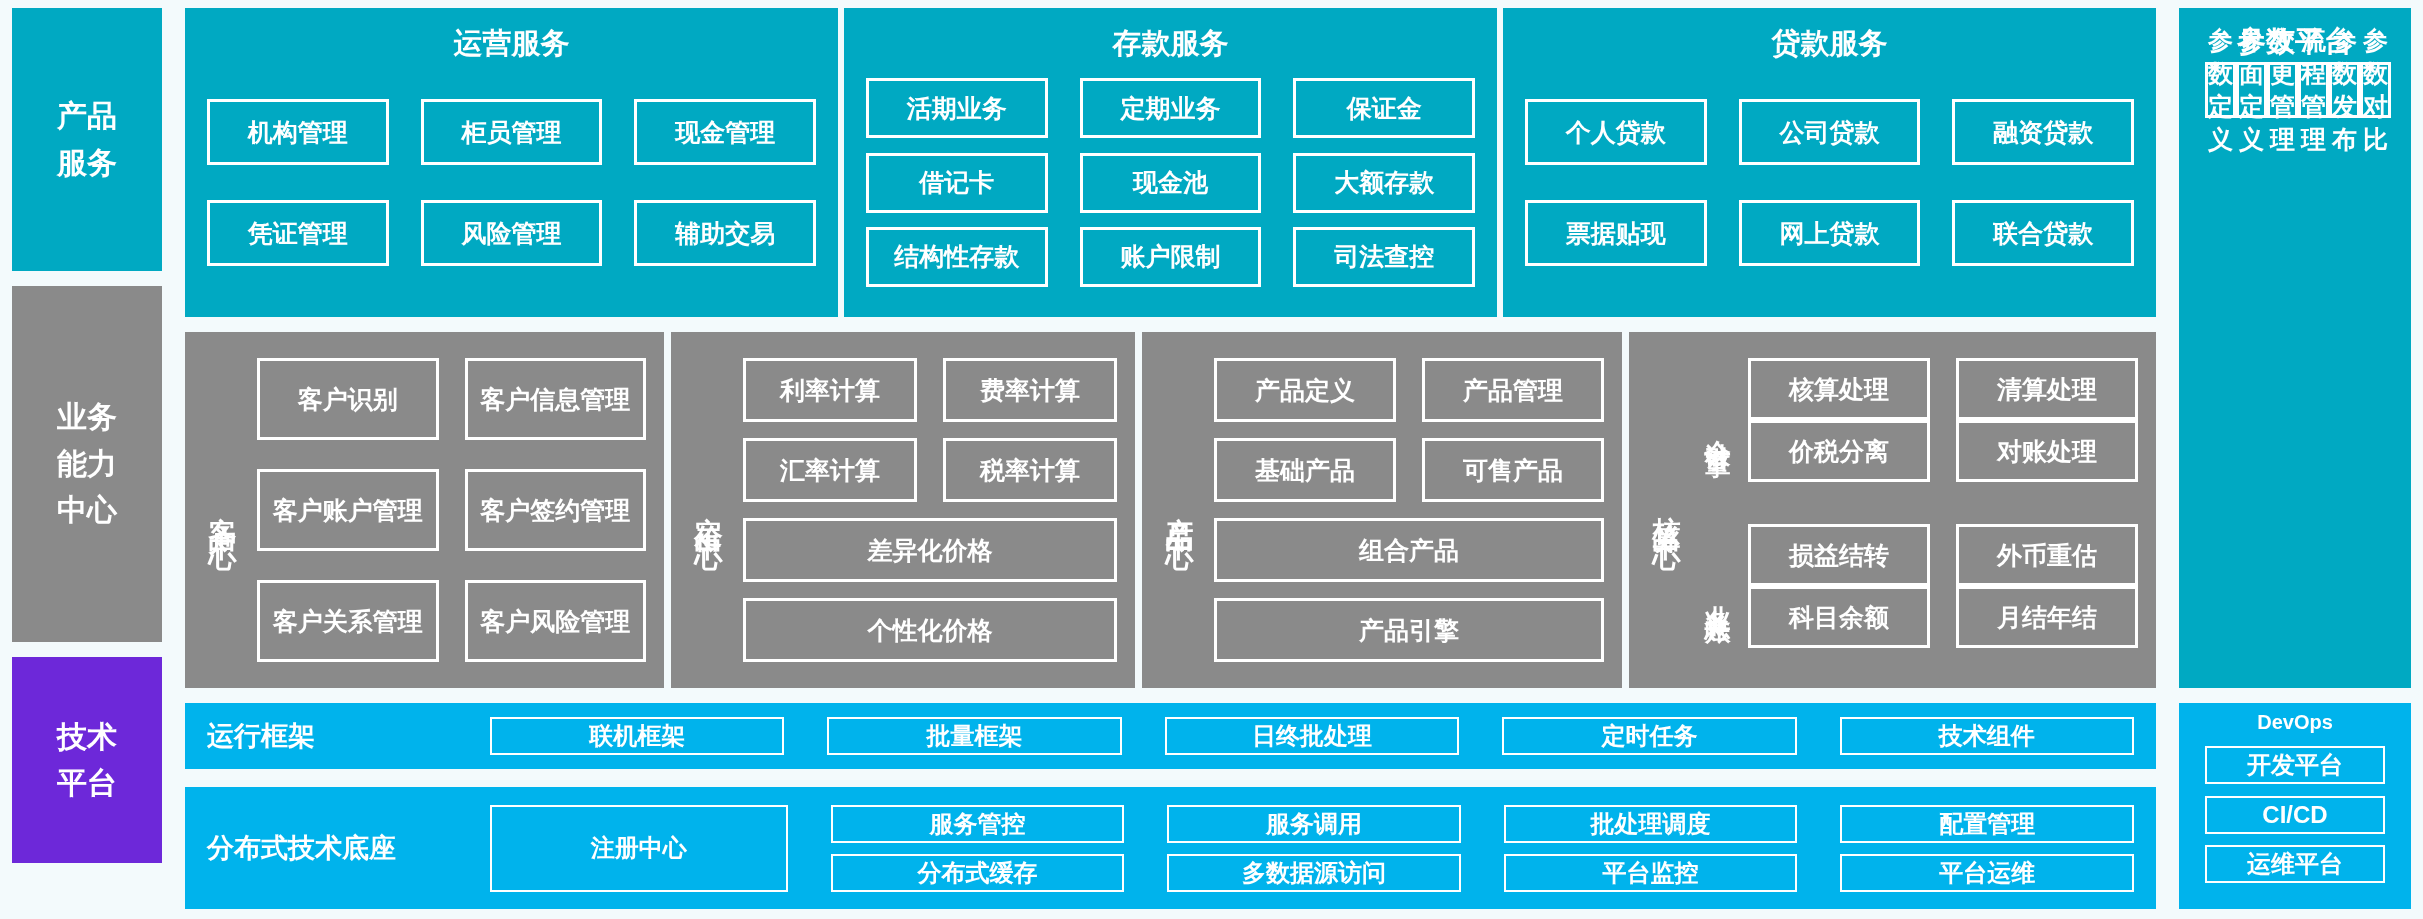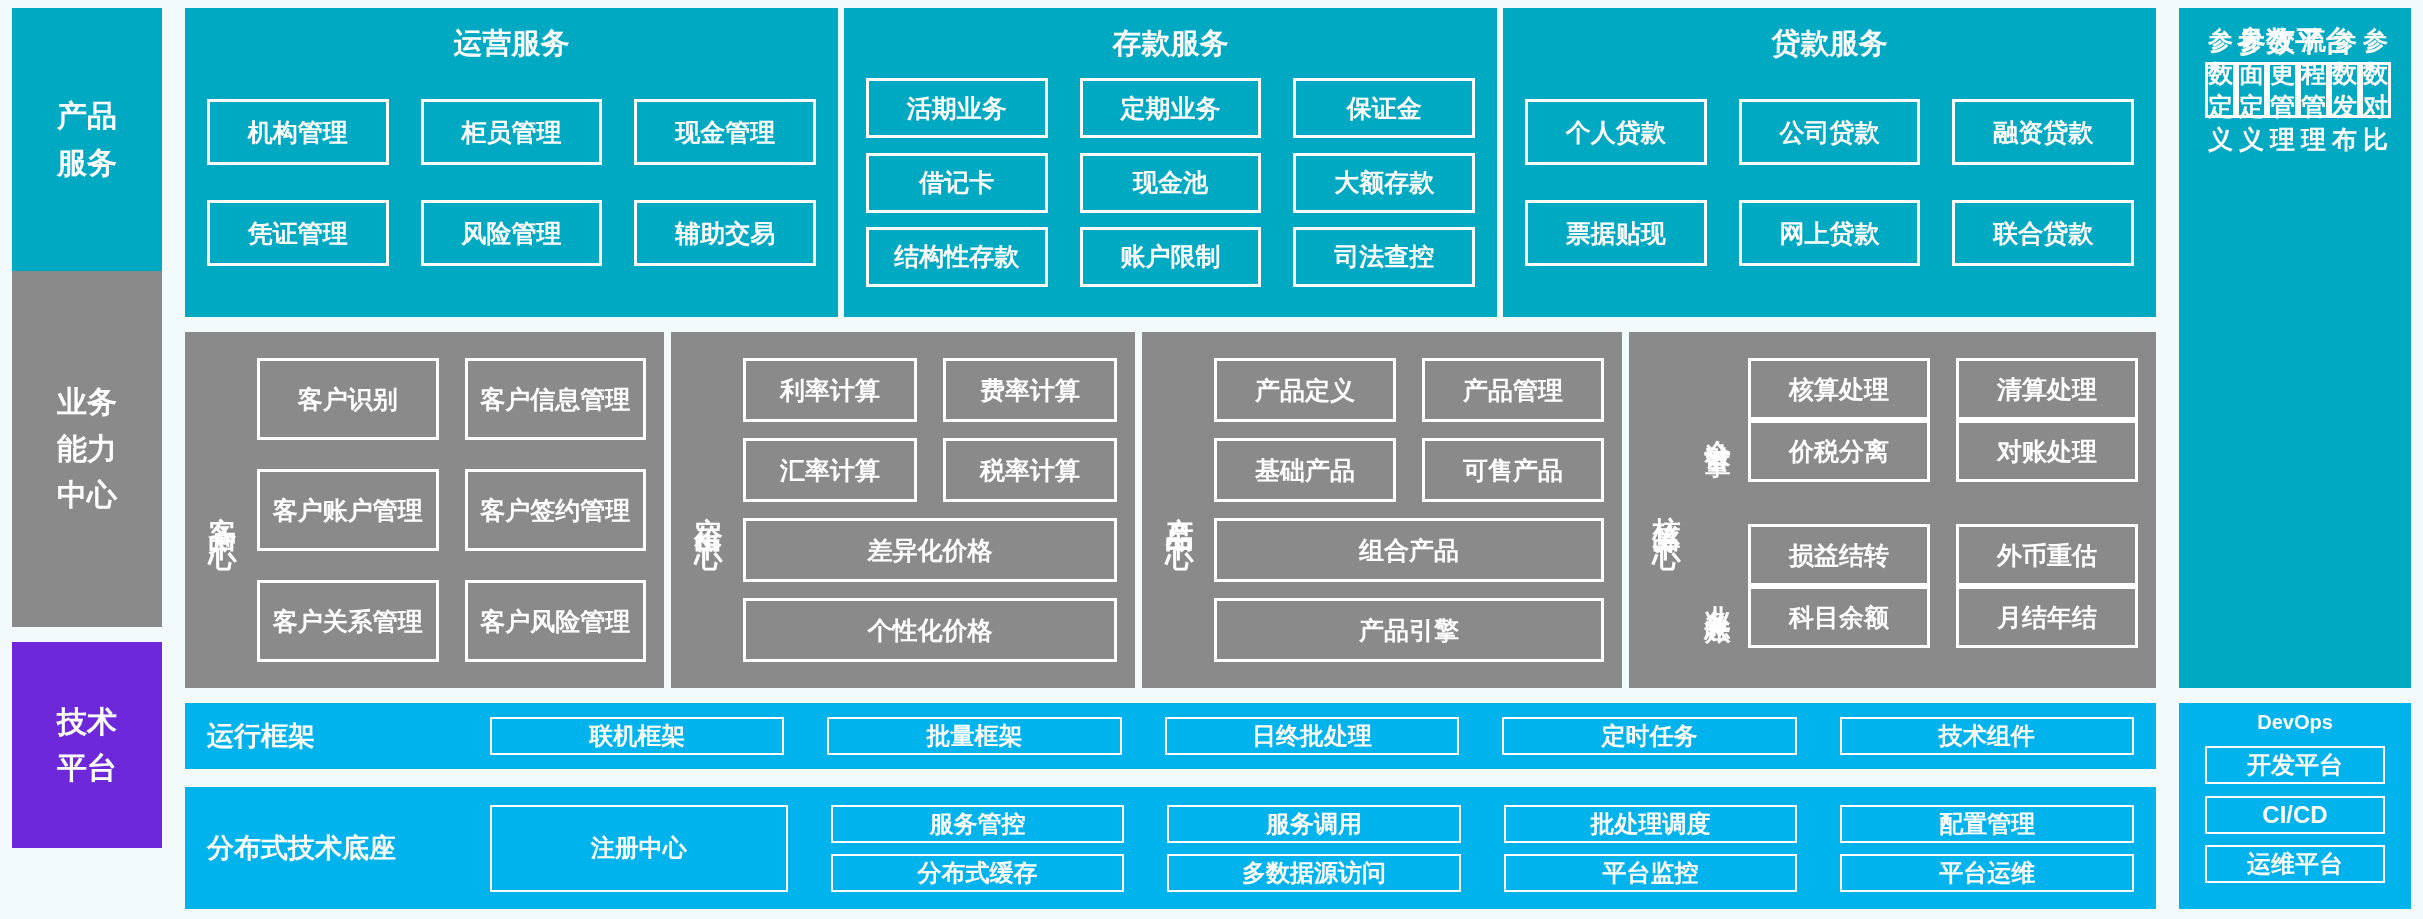--- a/index.html
+++ b/index.html
@@ -13,21 +13,21 @@
     color:#fff; font-weight:bold;
   }
   
   .col-rails { width:150px; flex:0 0 150px; display:flex; flex-direction:column; }
   .col-main  { width:1971px; flex:0 0 1971px; display:flex; flex-direction:column; }
   .col-right { width:232px; flex:0 0 232px; display:flex; flex-direction:column; }
 
   
   .rail { display:flex; align-items:center; justify-content:center;
           text-align:center; font-size:30px; line-height:1.55; white-space:pre-line; }
-  .rail-products   { height:263px; background:#00a9c2; }
+  .rail-products   { height:263px; margin-bottom:15px; background:#00a9c2; }
   .rail-capability { height:356px; margin-bottom:15px; background:#8a8a8a; }
   .rail-tech       { height:206px; background:#6d28d9; }
 
   
   .row-products { height:309px; margin-bottom:15px; display:flex; gap:6px; }
   .svc-section { flex:1 1 0; background:#00a9c2; display:flex; flex-direction:column;
                  padding:12px 22px 16px; }
   .svc-title { text-align:center; font-size:29px; padding-top:4px; }
   .svc-rows  { flex:1; display:flex; flex-direction:column; justify-content:space-evenly; }
   .svc-row   { display:flex; gap:32px; }

